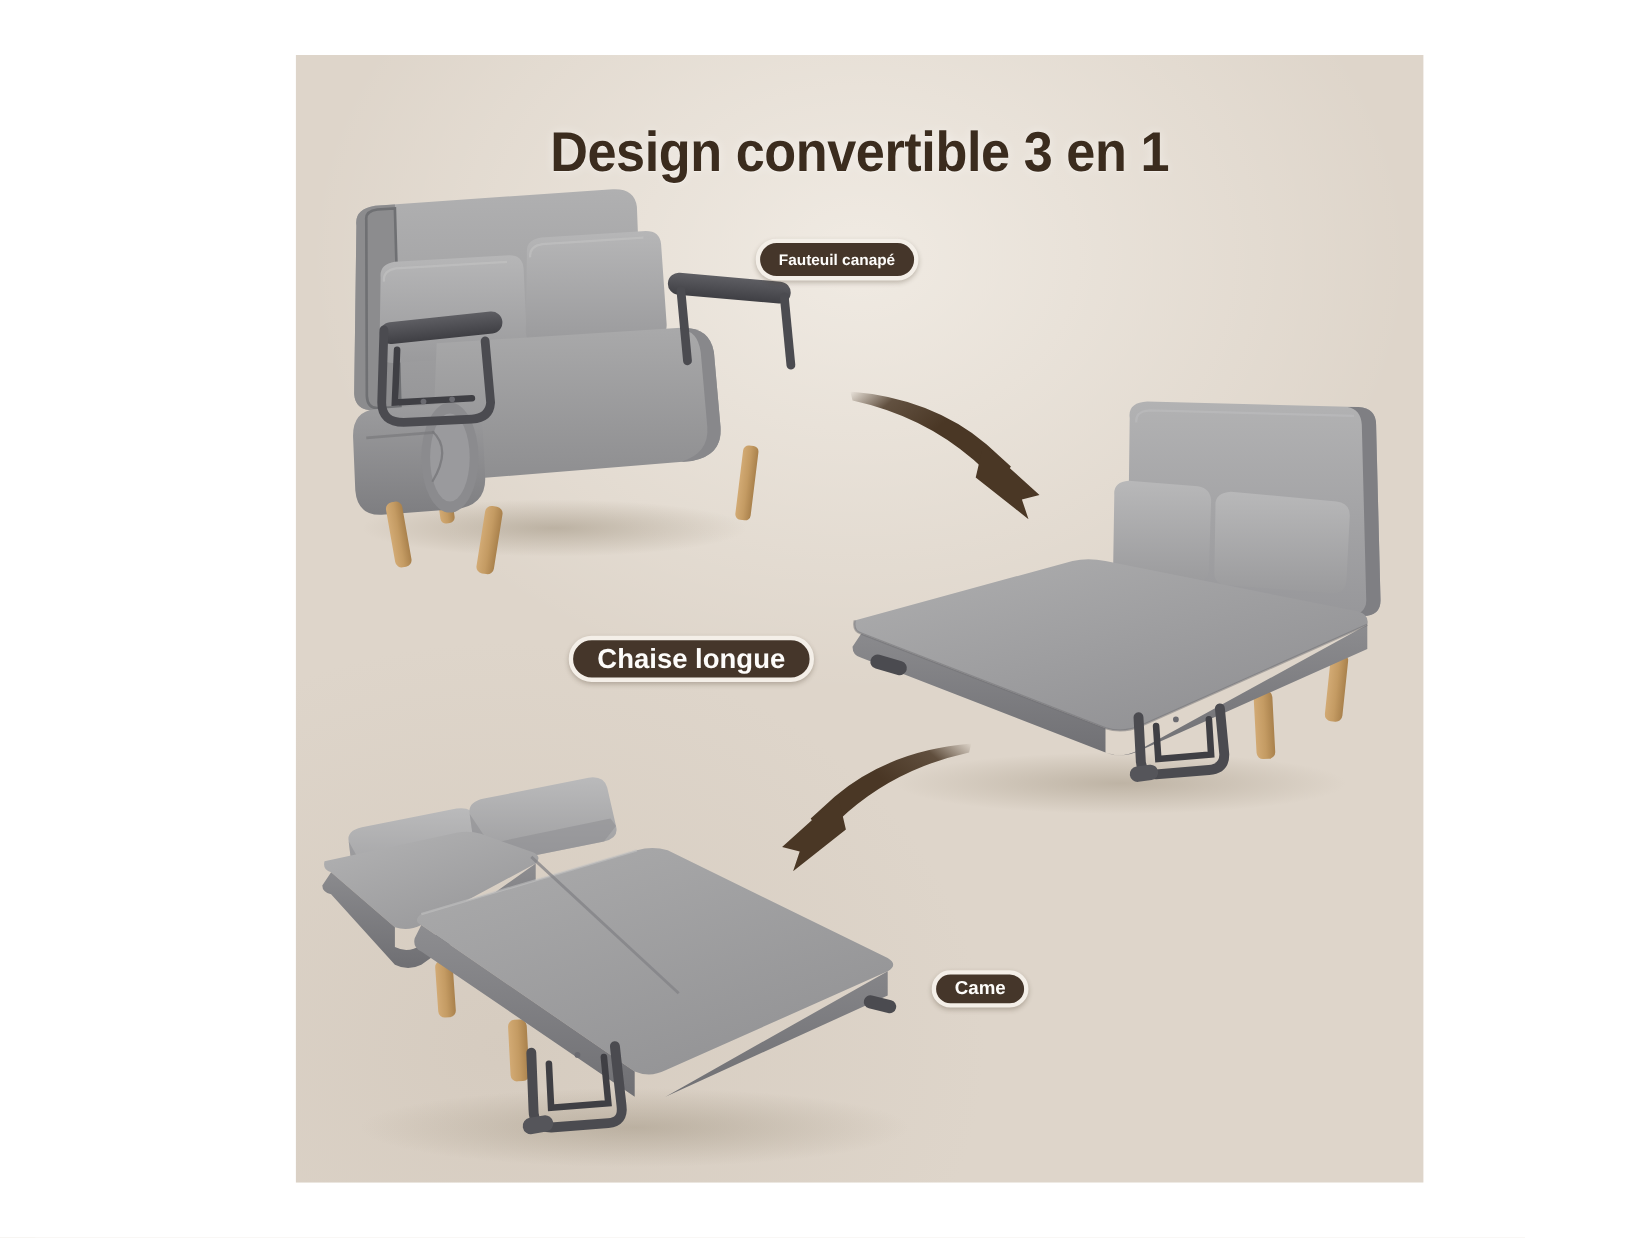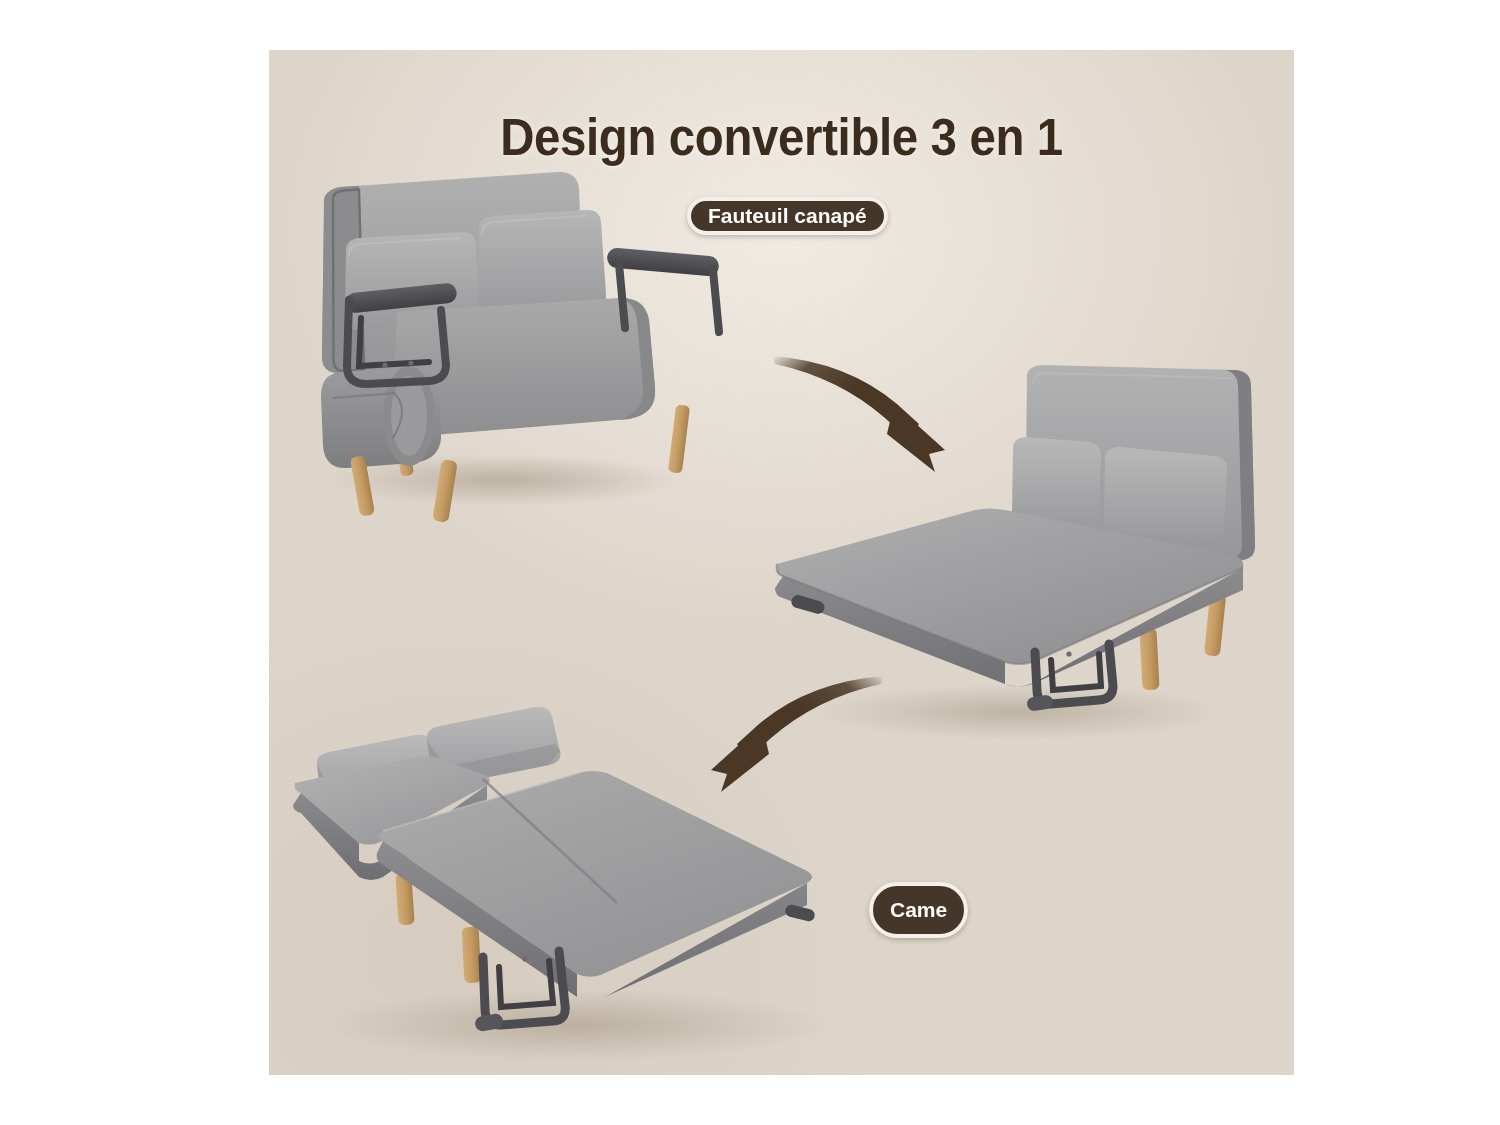--- a/index.html
+++ b/index.html
@@ -68,33 +68,33 @@
     background: #45362a;
     color: #fdfcfa;
     font-weight: bold;
     border-radius: 999px;
     border: 4px solid #f4efe8;
     box-shadow: 0 2px 5px rgba(60,45,30,.28);
     white-space: nowrap;
     box-sizing: border-box;
   }
   #badge-fauteuil {
-    left: 418px; top: 147px;
+    left: 418px; top: 167px;
     height: 38px; padding: 0 17px;
-    font-size: 21px;
+    font-size: 14px;
   }
   #badge-chaise {
     left: 248px; top: 528px;
     height: 42px; padding: 0 22px;
     font-size: 25px;
   }
   #badge-came {
-    left: 600px; top: 832px;
-    height: 56px; padding: 0 17px;
-    font-size: 21px;
+    left: 578px; top: 832px;
+    height: 34px; padding: 0 17px;
+    font-size: 17px;
   }
 
   
   .arrow {
     position: absolute;
     pointer-events: none;
   }
   #arrow-1 { left: 500px; top: 278px; width: 230px; height: 160px; }
   #arrow-2 { left: 390px; top: 598px; width: 230px; height: 160px; }
 
@@ -365,17 +365,18 @@
         </defs>
         <g>
           <path d="M224 28 Q150 34 100 76 L78 96 L88 112 L112 90 Q158 50 222 36 Z" fill="url(#ar2-g)"></path>
           <path d="M103 76 L52 122 L68 126 L62 144 L110 106 Z" fill="#4a3725"></path>
         </g>
       </svg>
     </div>
 
     <div class="badge" id="badge-fauteuil">Fauteuil canapé</div>
 
+    <div class="badge" id="badge-chaise">Chaise longue</div>
 
     <div class="badge" id="badge-came">Came</div>
 
   </div>
 </div>
 
 </body></html>

